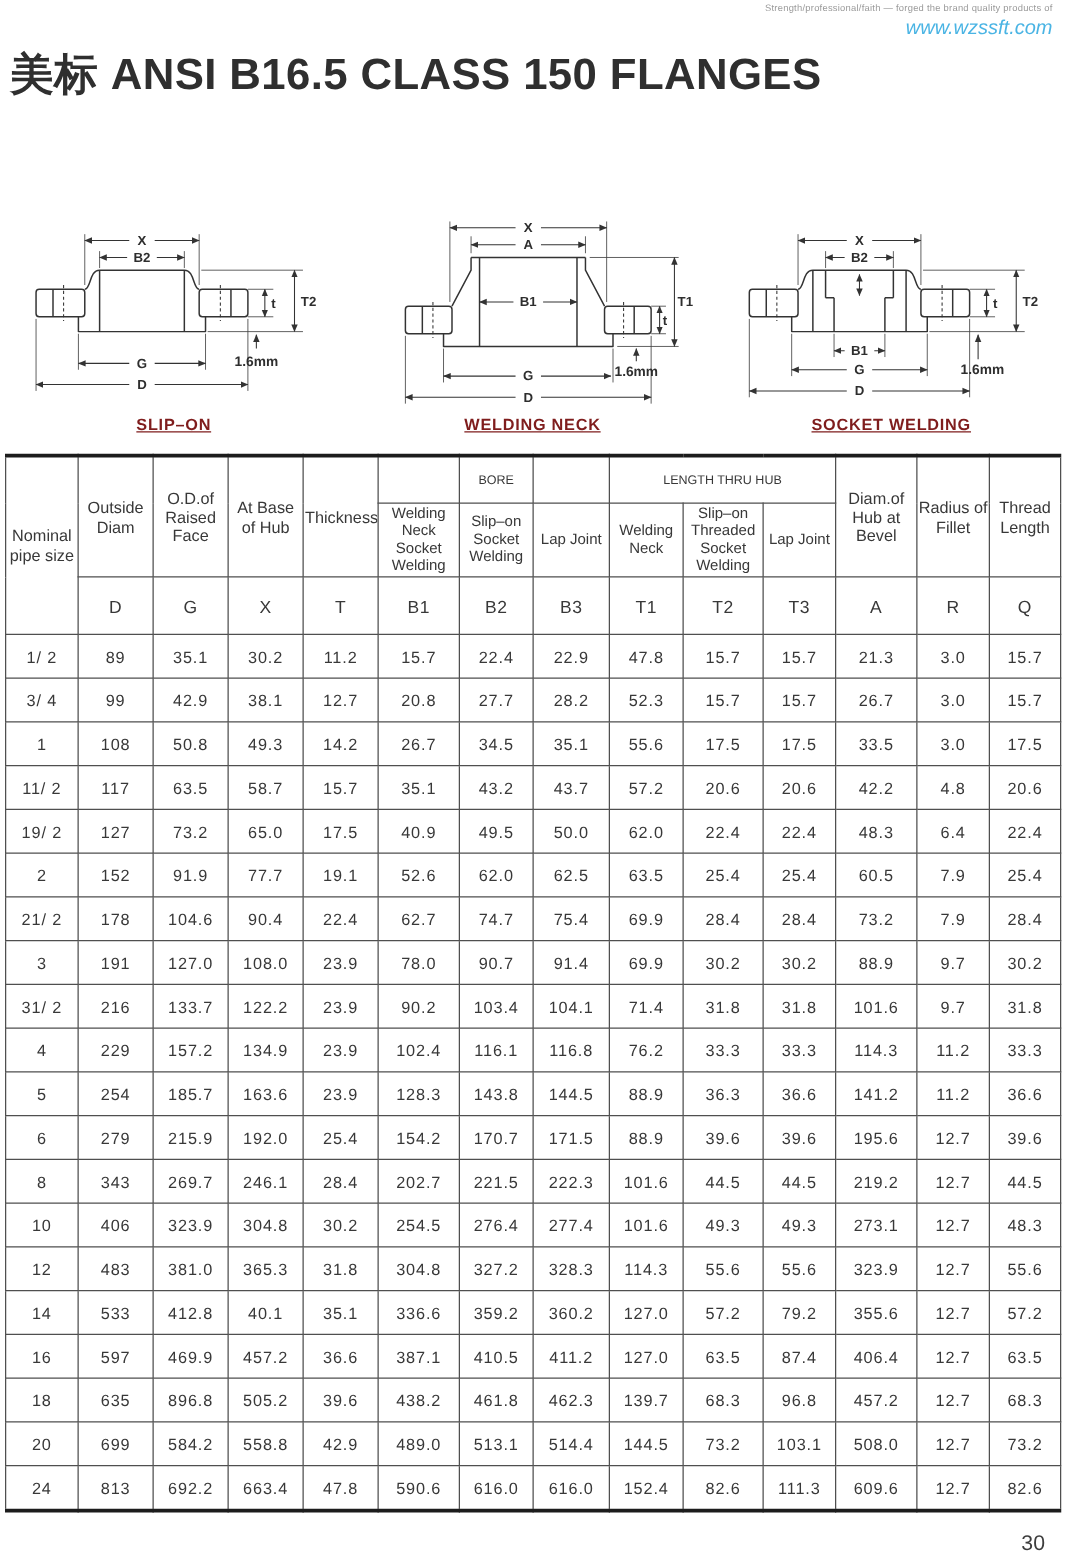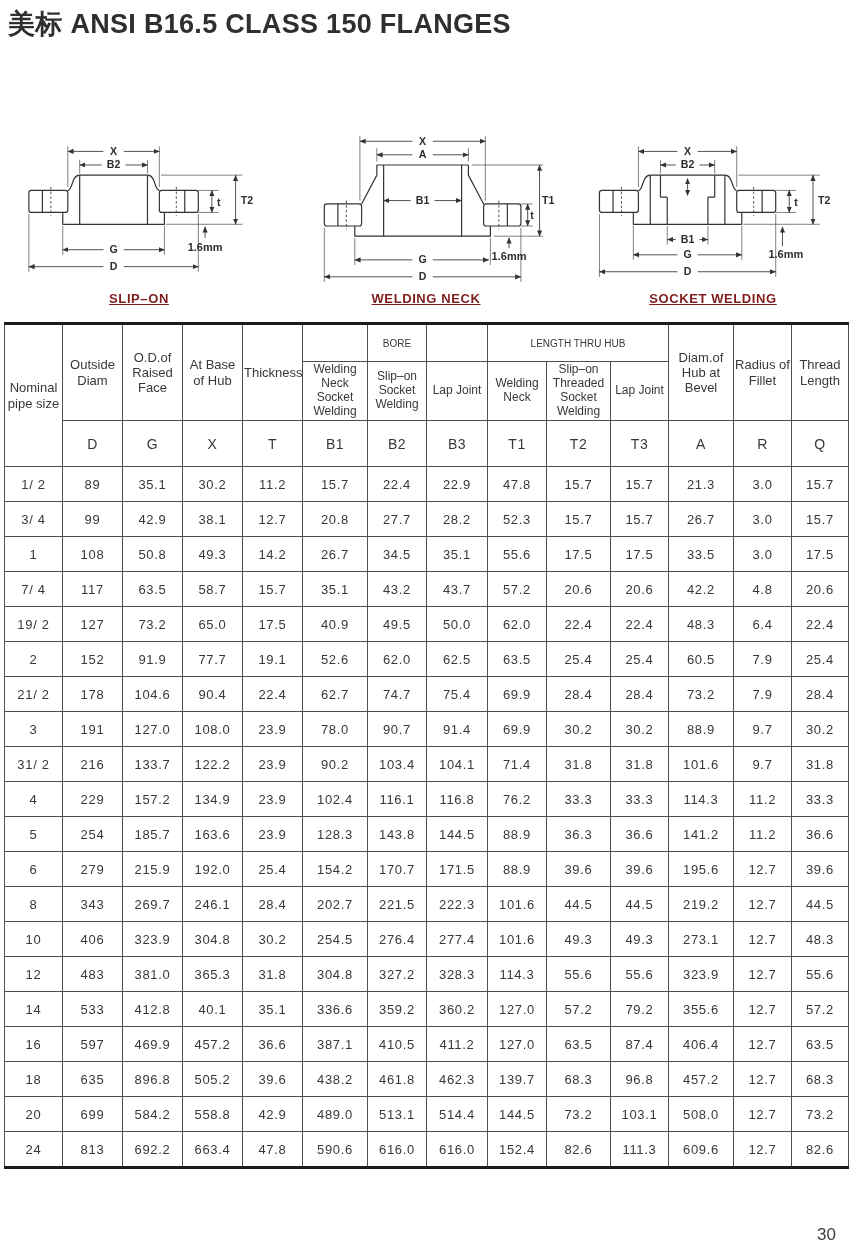--- a/index.html
+++ b/index.html
@@ -4,21 +4,21 @@
 <style>
   html,body{margin:0;padding:0;background:#fff;}
   body{width:852px;height:1251px;overflow:hidden;position:relative;
        font-family:"Liberation Sans",sans-serif;color:#383838;}
 
   
   .topbar{padding:2px 10px 0 0;text-align:right;}
   .tagline{font-size:7.5px;color:#9a9a9a;letter-spacing:.2px;}
   .website{font-size:16px;font-style:italic;color:#4ab4e4;margin-top:3px;}
 
-  .title{margin:4px 0 0 8px;font-size:27px;font-weight:bold;color:#2f2f2f;
+  .title{margin:4px 0 0 8px;font-size:35px;font-weight:bold;color:#2f2f2f;
          letter-spacing:.3px;}
 
   
   .diagrams{display:flex;justify-content:space-between;align-items:flex-start;
             padding:0 8px;margin-top:84px;}
   .diag{margin:0;text-align:center;}
   .diag svg{width:262px;height:161px;display:block;}
   .cap{font-size:13px;font-weight:bold;letter-spacing:.6px;color:#7f1d1d;
        text-decoration:underline;margin-top:4px;}
   .bl{stroke:#333;stroke-width:1.4;fill:none;stroke-linejoin:round;}
@@ -41,20 +41,22 @@
   .h2 th{height:58px;font-size:12px;line-height:1.15;}
   .h3 th{height:45px;font-size:14px;letter-spacing:.5px;}
   .spec tbody td{height:34px;font-size:13px;letter-spacing:.7px;}
 
   .pagenum{position:absolute;right:16px;bottom:6px;font-size:17px;color:#3d3d3d;margin-top:27px;}
 </style>
 </head>
 <body>
 
 <div class="topbar">
+  <div class="tagline">Strength/professional/faith — forged the brand quality products of</div>
+  <div class="website">www.wzssft.com</div>
 </div>
 
 <h1 class="title">美标 ANSI B16.5 CLASS 150 FLANGES</h1>
 
 <div class="diagrams">
 
   <figure class="diag">
     <svg viewBox="0 0 308 190">
       <defs>
         <marker id="arrw" viewBox="0 0 10 10" refX="8.5" refY="5" markerWidth="8" markerHeight="8" orient="auto-start-reverse">
@@ -328,21 +330,21 @@
         <td>34.5</td>
         <td>35.1</td>
         <td>55.6</td>
         <td>17.5</td>
         <td>17.5</td>
         <td>33.5</td>
         <td>3.0</td>
         <td>17.5</td>
       </tr>
       <tr>
-        <td>7/ 4</td>
+        <td>11/ 2</td>
         <td>117</td>
         <td>63.5</td>
         <td>58.7</td>
         <td>15.7</td>
         <td>35.1</td>
         <td>43.2</td>
         <td>43.7</td>
         <td>57.2</td>
         <td>20.6</td>
         <td>20.6</td>

